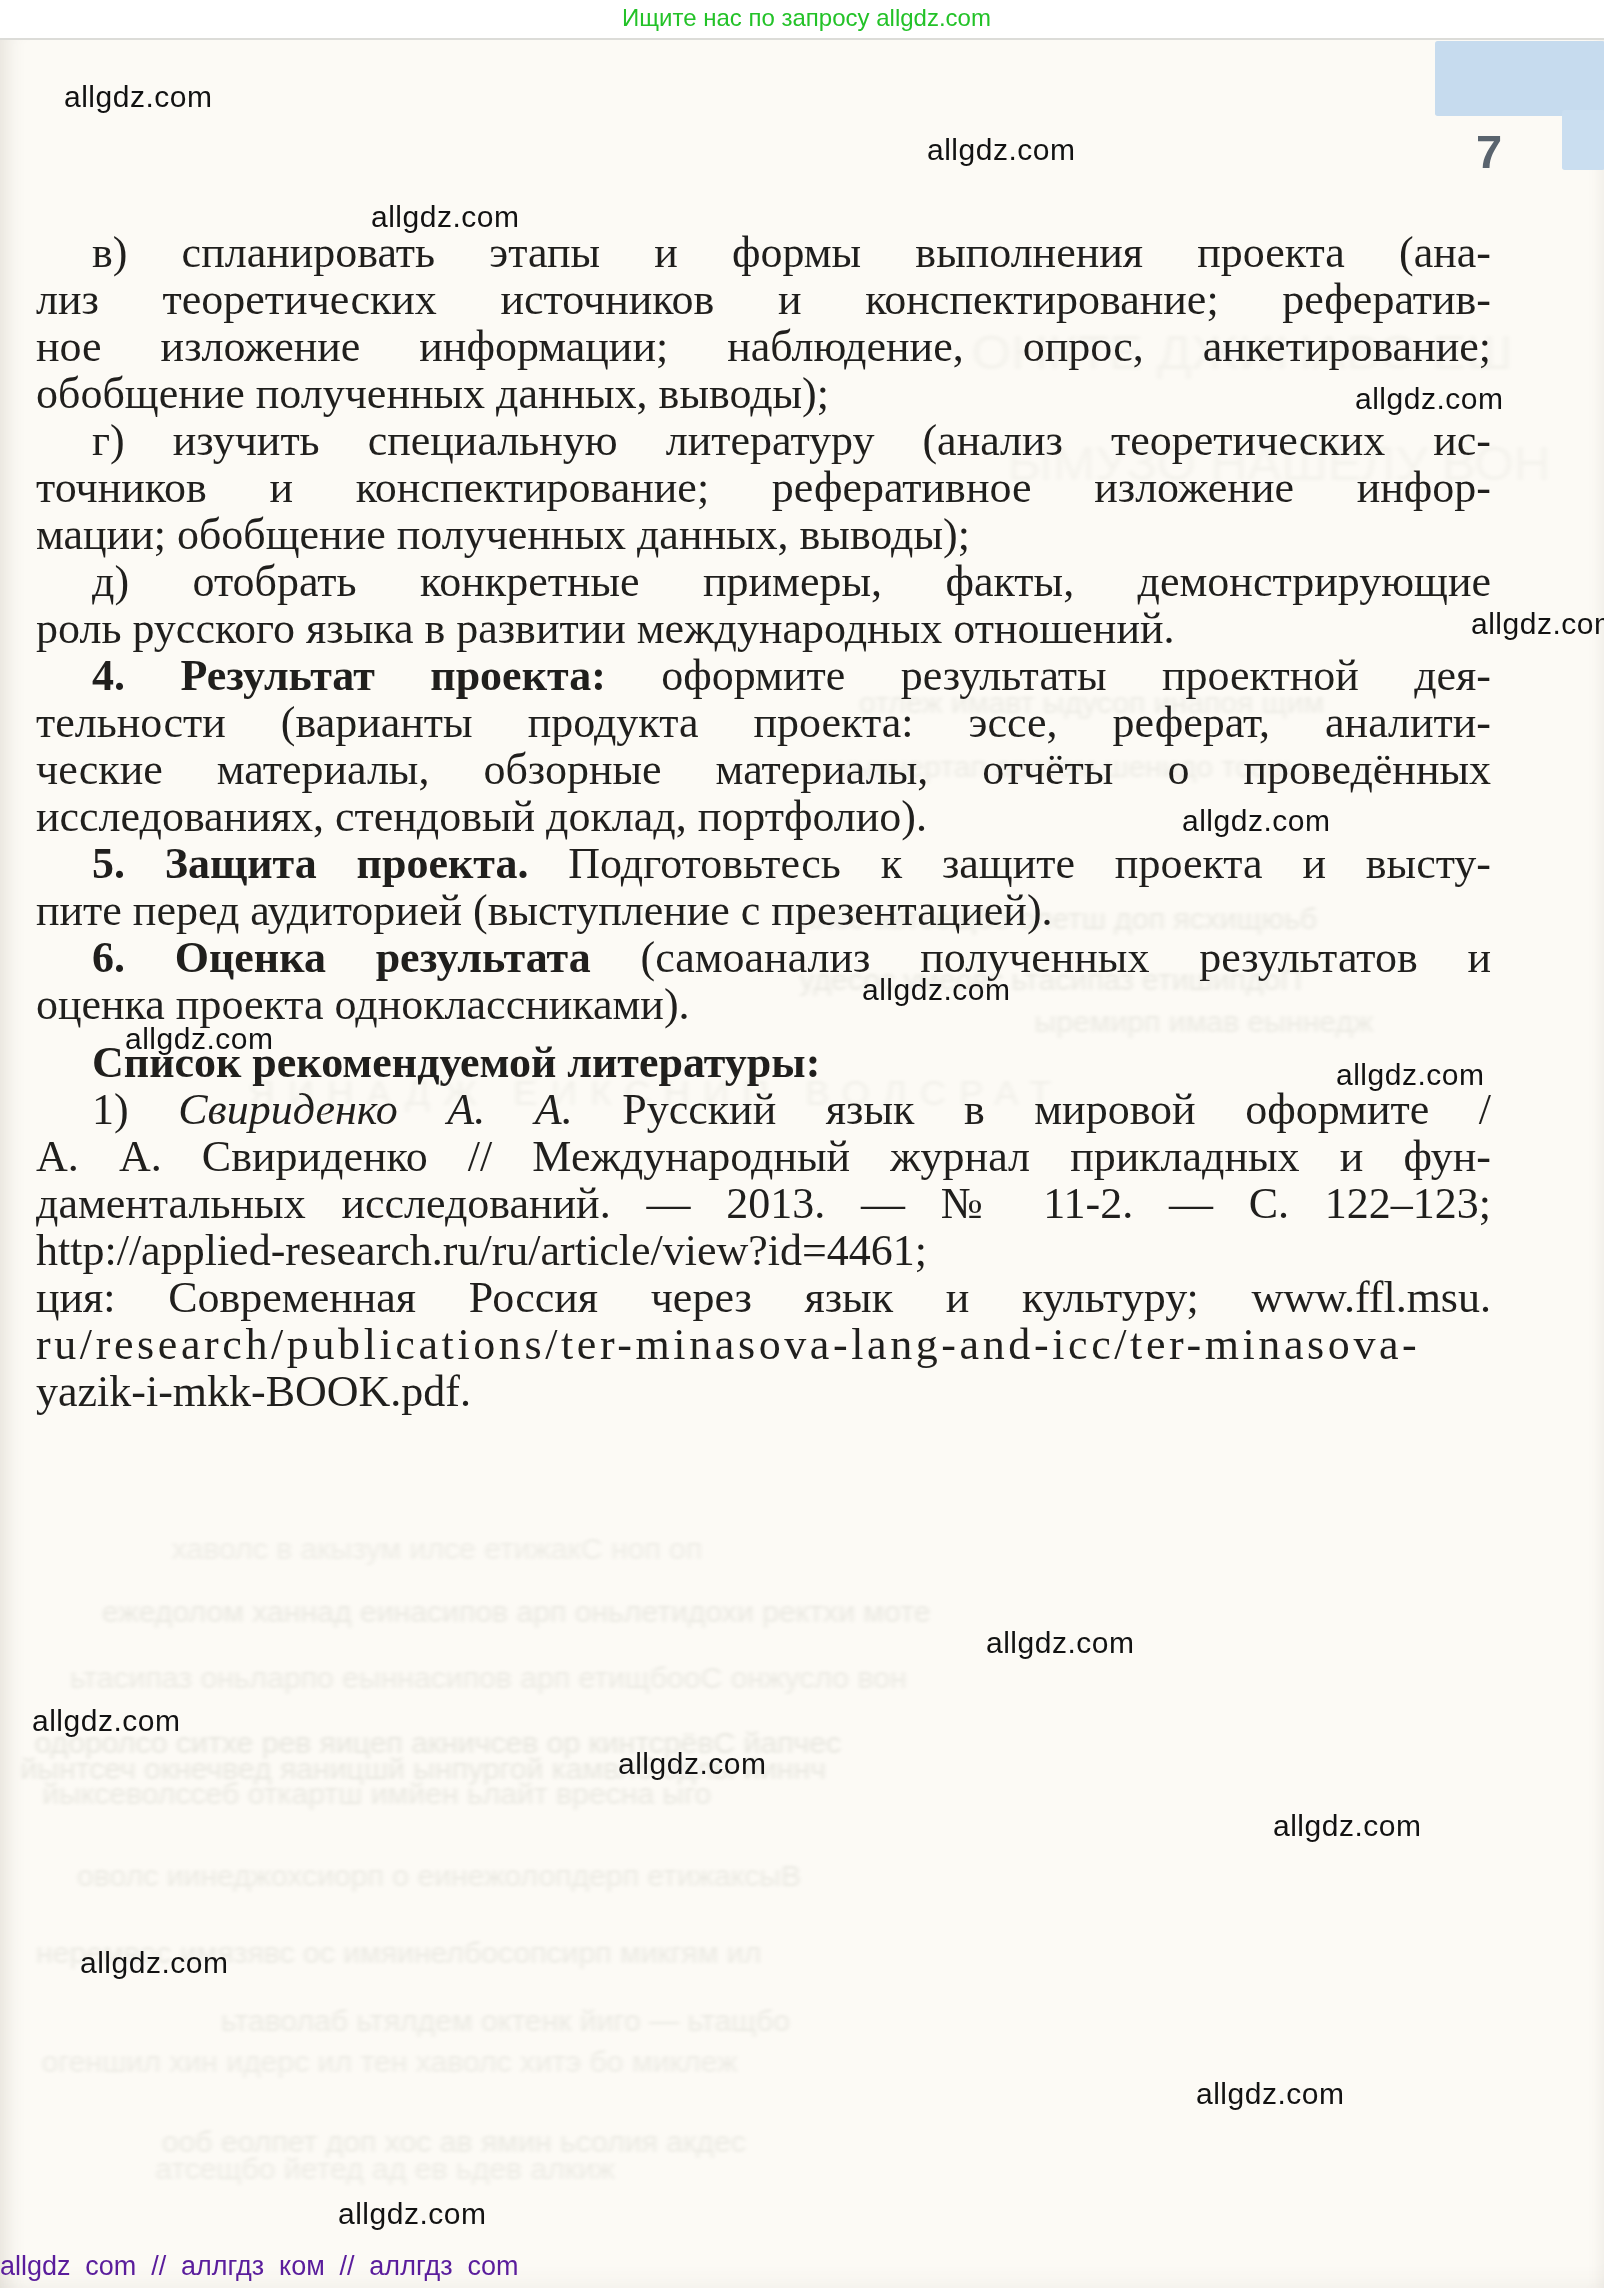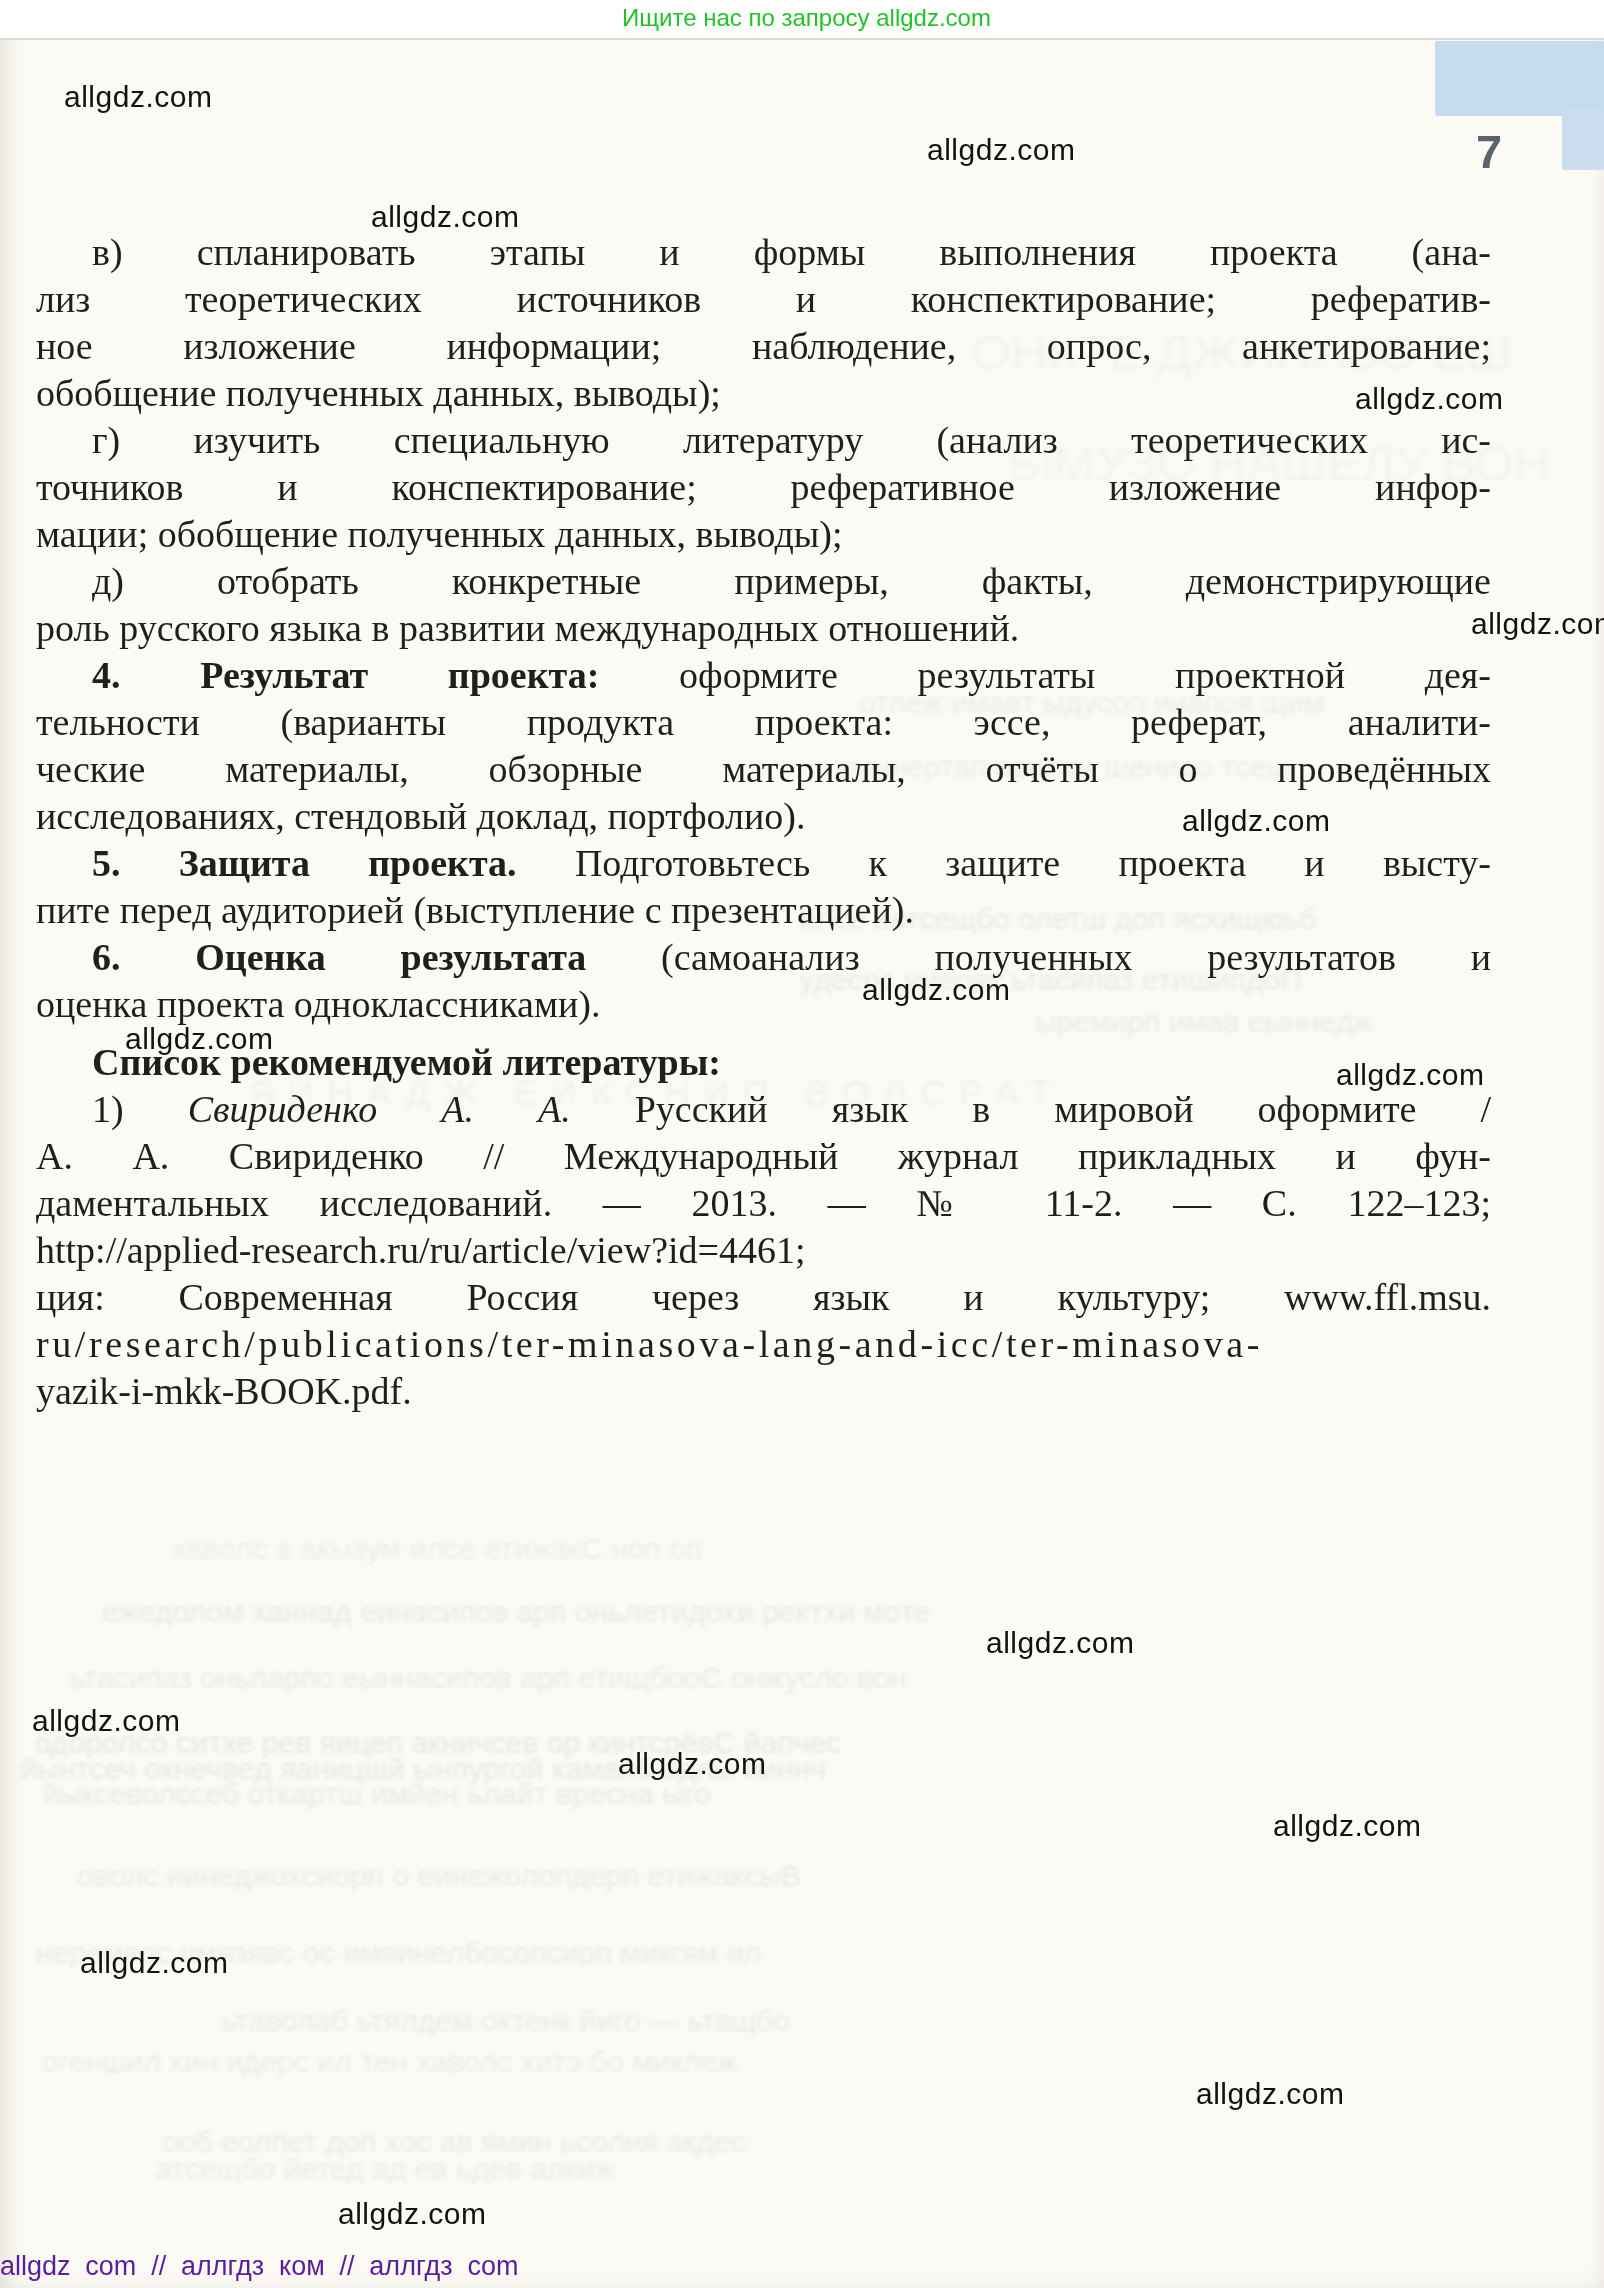--- a/index.html
+++ b/index.html
@@ -33,21 +33,21 @@
   .corner-main{left:1435px;top:41px;width:170px;height:75px;}
   .corner-side{left:1562px;top:110px;width:43px;height:60px;background:#cadef0;}
   .page-number{
     position:absolute;left:1476px;top:124px;
     font-family:"Liberation Sans",sans-serif;font-weight:700;
     font-size:47px;color:#5a646e;
   }
   
   .textblock{
     position:absolute;left:36px;top:229px;width:1455px;
-    font-size:38px;line-height:47px;color:#201f1d;
+    font-size:44px;line-height:47px;color:#201f1d;
   }
   .line{min-height:47px;}
   .line.j{text-align:justify;text-align-last:justify;}
   .line.ind{padding-left:56px;}
   .line b{font-weight:700;}
   .line i{font-style:italic;}
   
   .wm{
     position:absolute;
     font-family:"Liberation Sans",sans-serif;font-size:30px;color:#121212;

